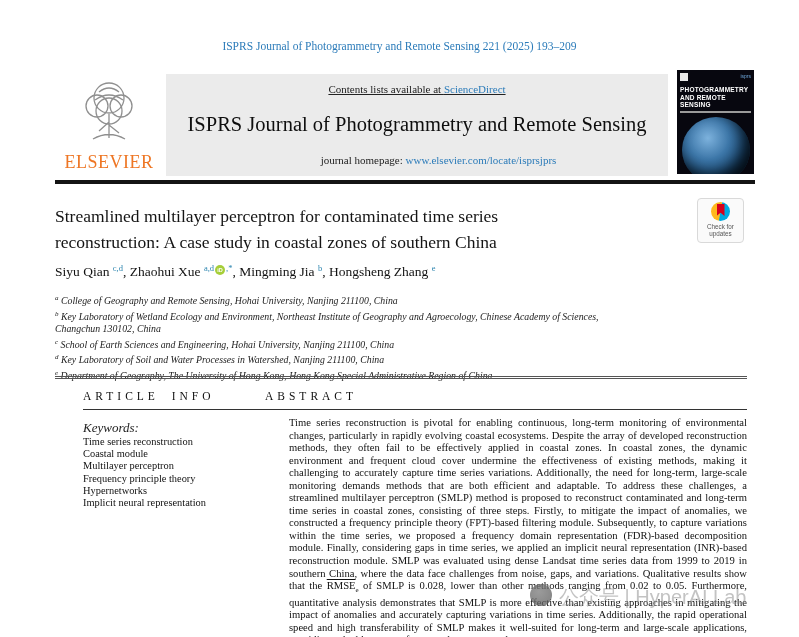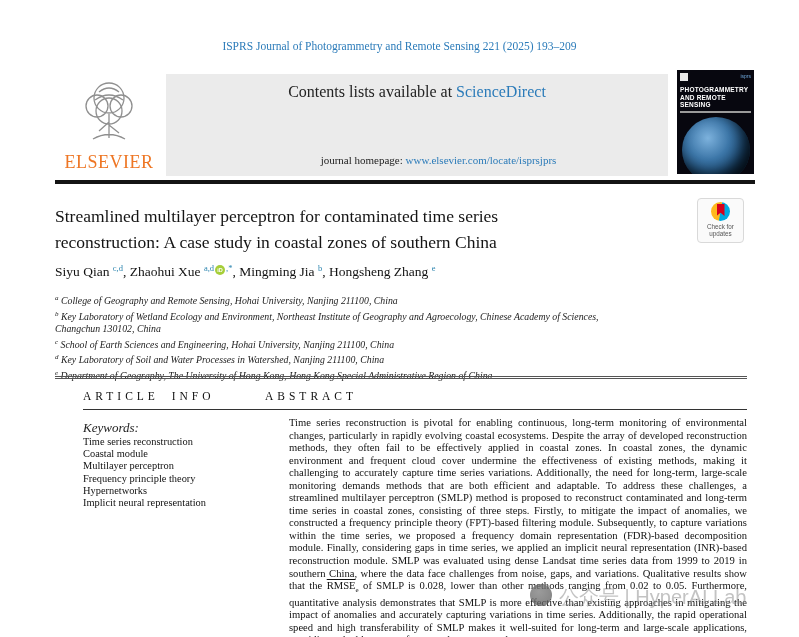--- a/index.html
+++ b/index.html
@@ -7,21 +7,21 @@
   .abs{position:absolute;}
 
   
   .citation{top:40px;left:0;width:799px;text-align:center;font-size:11.5px;color:#2b7bb9;}
 
   
   .elsevier-block{left:56px;top:76px;width:106px;height:100px;text-align:center;}
   .elsevier-label{font-size:18px;letter-spacing:.5px;color:#ee7624;margin-top:-2px;}
   .header-box{left:166px;top:74px;width:502px;height:102px;background:#ebebeb;text-align:center;
               display:flex;flex-direction:column;justify-content:space-between;padding:9px 0 10px 0;box-sizing:border-box;}
-  .contents-line{font-size:16px;color:#222;}
+  .contents-line{font-size:11px;color:#222;text-decoration:underline;}
   .link{color:#2b7bb9;text-decoration:none;cursor:pointer;}
   .journal-name{font-size:20.5px;color:#0e0e0e;}
   .homepage-line{font-size:11px;color:#222;padding-left:43px;}
 
   
   .cover{left:677px;top:70px;width:77px;height:104px;background:#07070f;overflow:hidden;box-sizing:border-box;padding:3px 3px 0 3px;}
   .cover-top{display:flex;justify-content:space-between;align-items:flex-start;height:10px;}
   .cover-emblem{width:8px;height:8px;background:#e8e8e8;}
   .cover-brand{font-family:"Liberation Sans",sans-serif;font-size:5px;color:#6fa8dc;}
   .cover-masthead{font-family:"Liberation Sans",sans-serif;color:#ffffff;font-weight:bold;font-size:6.5px;line-height:7.5px;margin-top:3px;letter-spacing:.2px;}
@@ -89,20 +89,21 @@
       </g>
     </svg>
   </span>
   <div class="elsevier-label">ELSEVIER</div>
 </div>
 
 <div class="abs header-box">
   <div class="contents-line">
     <span>Contents lists available at </span><span class="link">ScienceDirect</span>
   </div>
+  <div class="journal-name">ISPRS Journal of Photogrammetry and Remote Sensing</div>
   <div class="homepage-line">
     <span>journal homepage: </span><span class="link">www.elsevier.com/locate/isprsjprs</span>
   </div>
 </div>
 
 <div class="abs cover">
   <div class="cover-top">
     <div class="cover-emblem"></div>
     <div class="cover-brand">isprs</div>
   </div>

